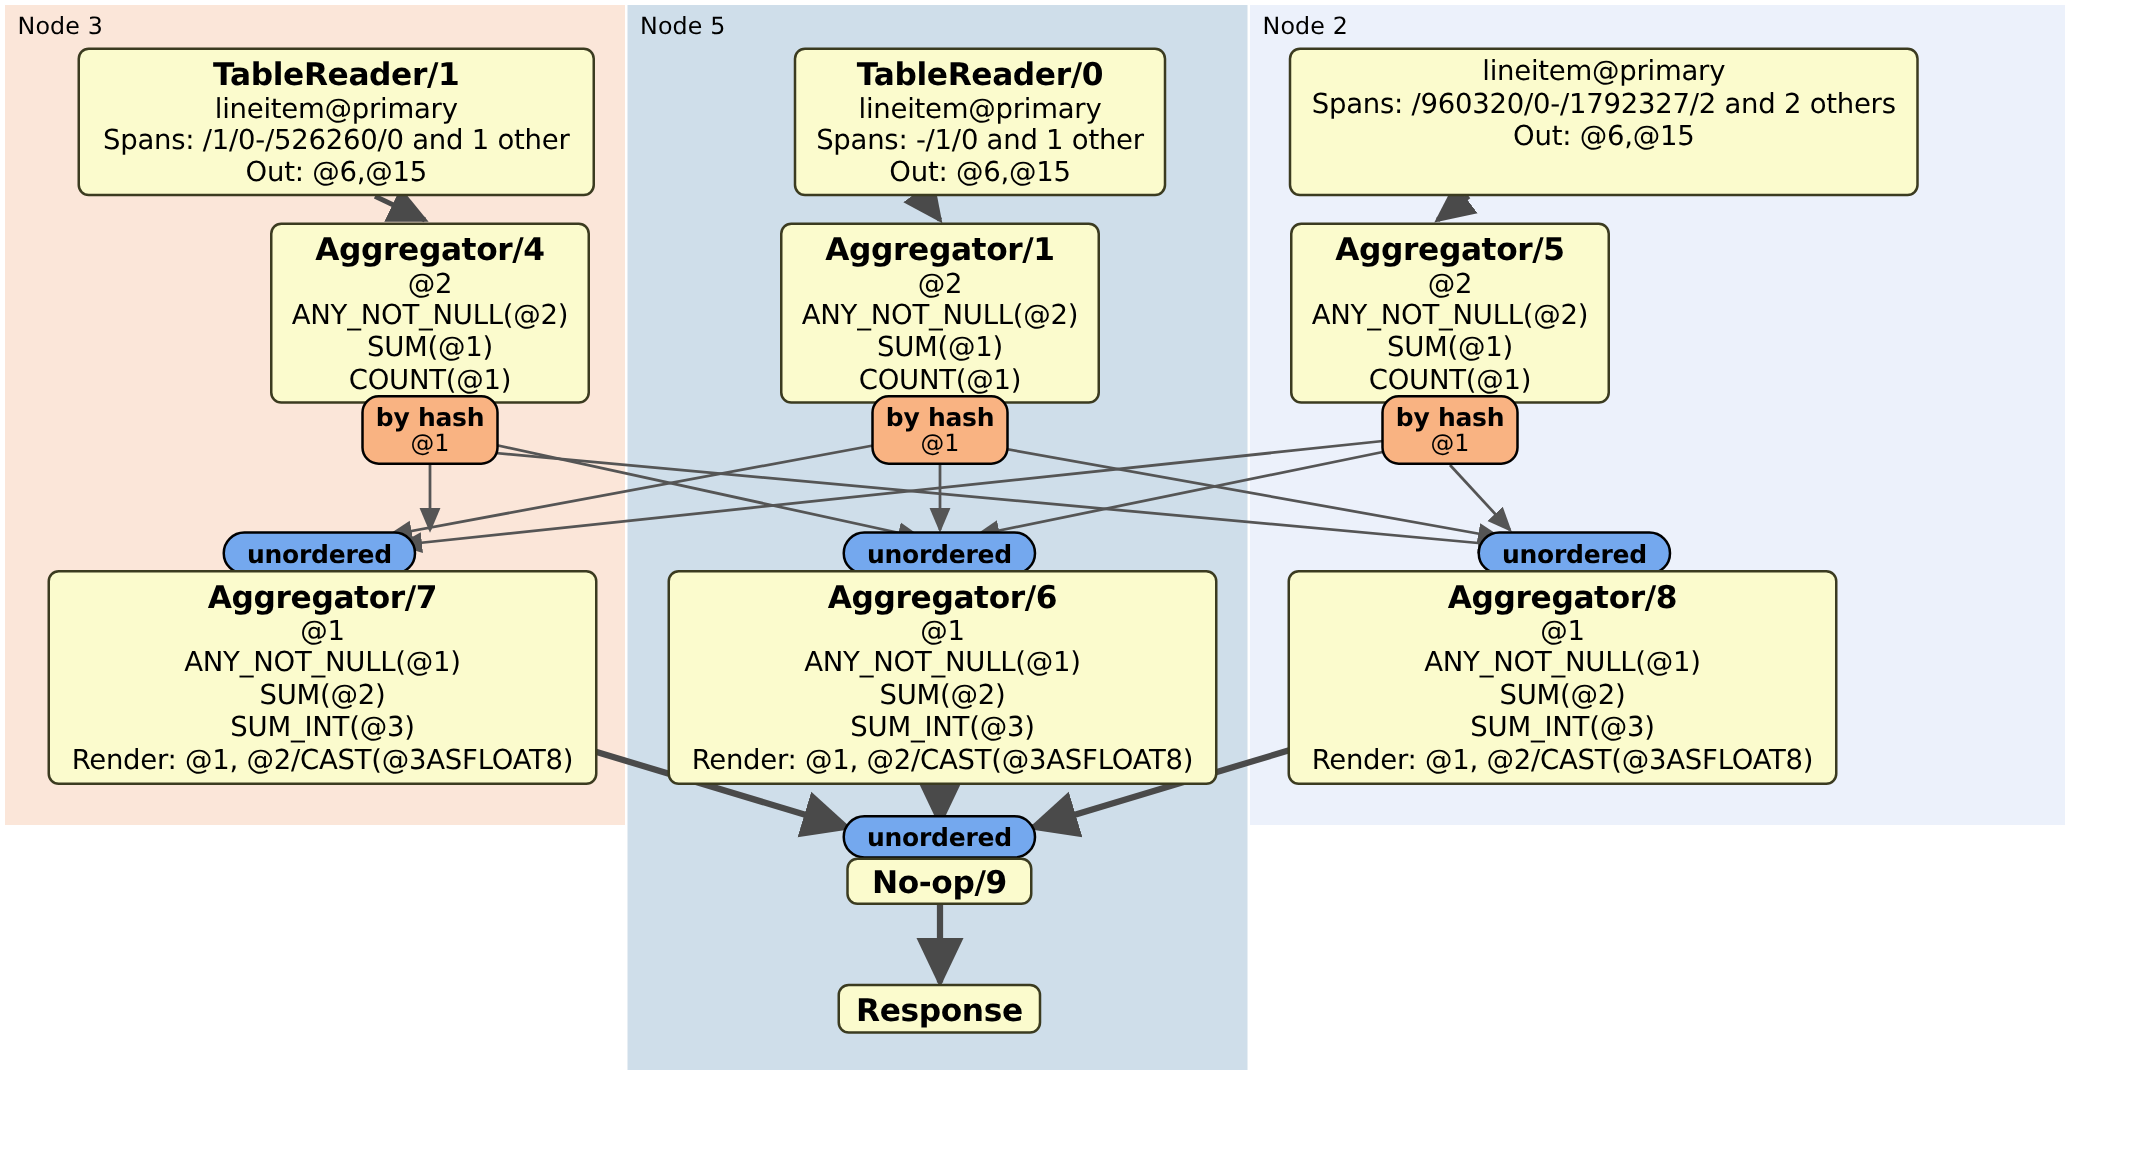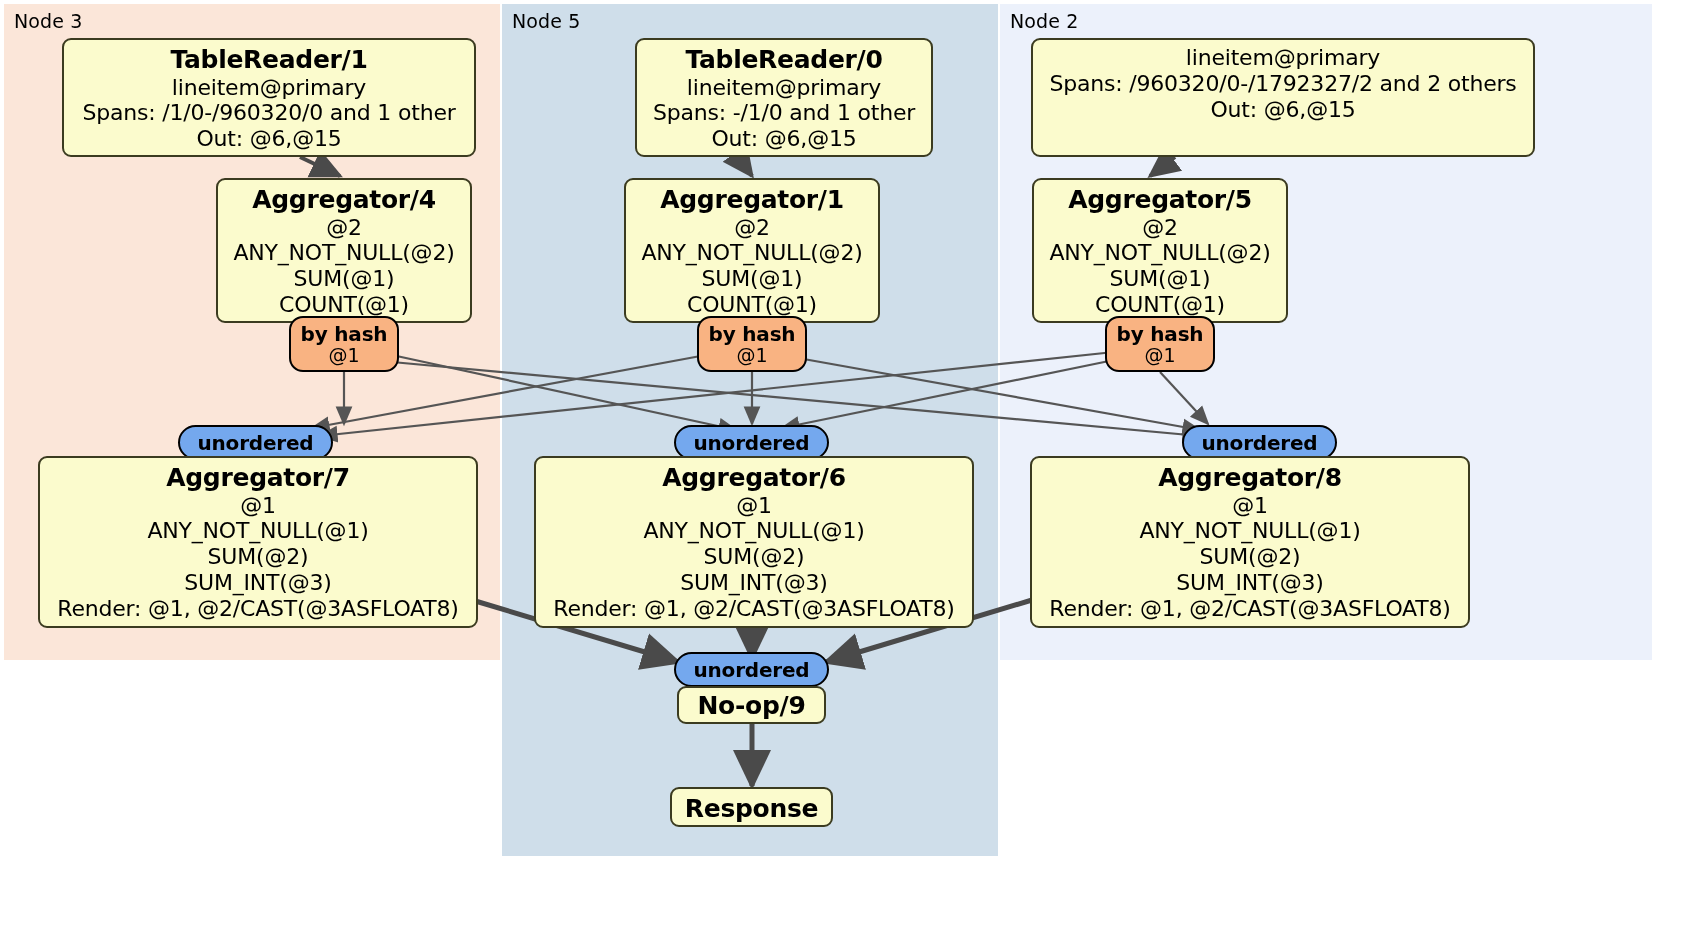--- a/index.html
+++ b/index.html
@@ -152,21 +152,21 @@
       <path d="M752,628 L752,658"></path>
       <path d="M1032,600 L826,662"></path>
 
       <path d="M752,722 L752,786"></path>
     </g>
   </svg>
 
   <div class="box" style="left:62px; top:38px; width:414px; height:119px;">
     <div class="title">TableReader/1</div>
     <div class="line">lineitem@primary</div>
-    <div class="line">Spans: /1/0-/960320/0 and 1 other</div>
+    <div class="line">Spans: /1/0-/526260/0 and 1 other</div>
     <div class="line">Out: @6,@15</div>
   </div>
 
   <div class="box" style="left:603px; top:38px; width:298px; height:119px;margin-left:32px;">
     <div class="title">TableReader/0</div>
     <div class="line">lineitem@primary</div>
     <div class="line">Spans: -/1/0 and 1 other</div>
     <div class="line">Out: @6,@15</div>
   </div>
 

